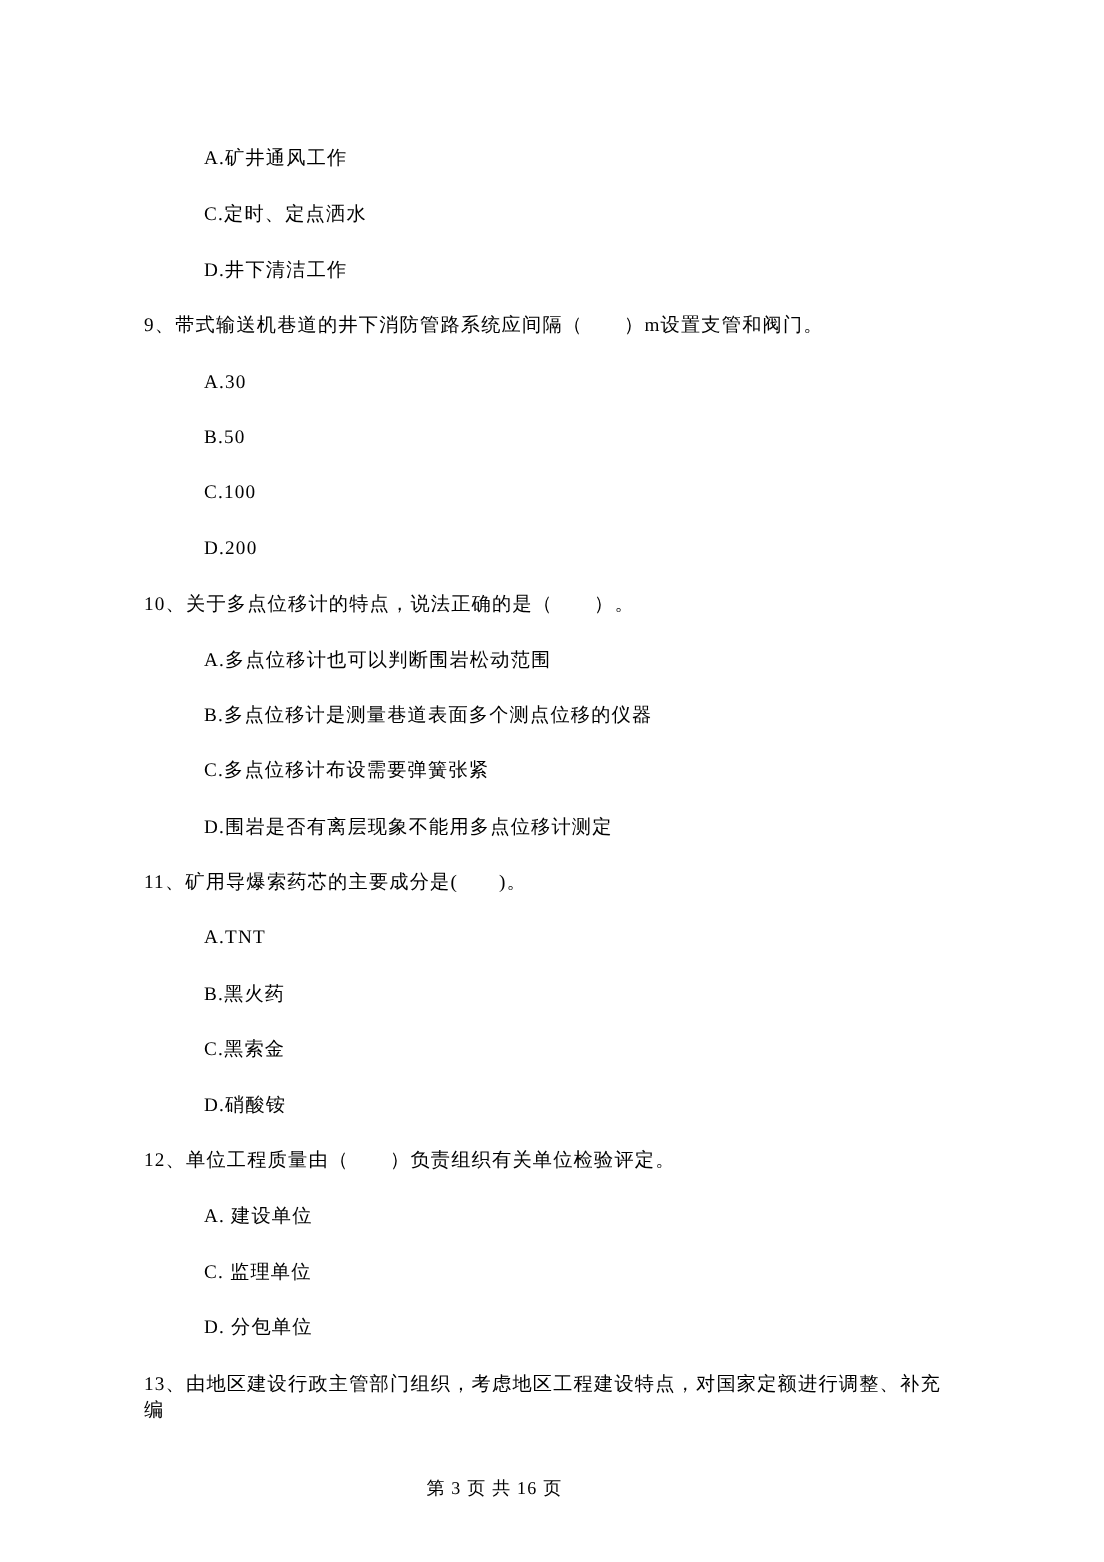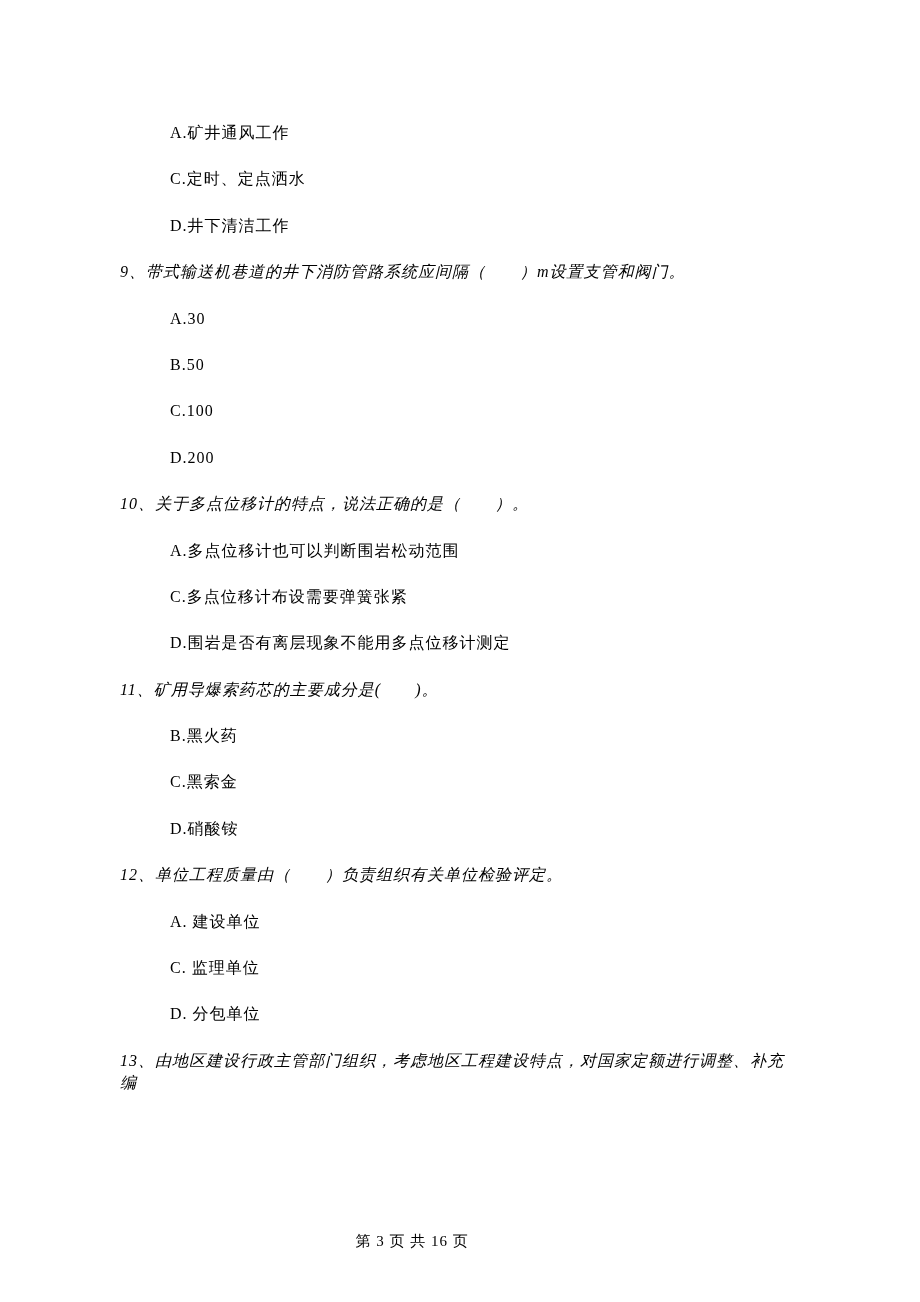--- a/index.html
+++ b/index.html
@@ -7,21 +7,21 @@
   body {
     font-family: "SimSun", "宋体", serif;
     font-size: 16px;
     color: #000;
     position: relative;
     padding: 110px 120px 0 120px;
     line-height: 1.4;
   }
   .option-block { padding-left: 50px; margin-top: 12px; }
   .option-line { margin-bottom: 24px; letter-spacing: 1px; }
-  .question-line { margin-bottom: 24px; letter-spacing: 1px; font-style: italic; }
+  .question-line { margin-bottom: 24px; letter-spacing: 1px; }
   .q-text { display: inline; }
   .footer {
     position: absolute;
     bottom: 50px;
     left: 0;
     width: 792px;
     text-align: center;
     font-size: 15px;
     letter-spacing: 1px;
     padding-left: 32px;
@@ -44,28 +44,30 @@
   <div class="option-line">B.50</div>
   <div class="option-line">C.100</div>
   <div class="option-line">D.200</div>
 </div>
 
 <div class="question-line">
   <span class="q-text">10、关于多点位移计的特点，说法正确的是（　　）。</span>
 </div>
 <div class="option-block">
   <div class="option-line">A.多点位移计也可以判断围岩松动范围</div>
+  <div class="option-line">B.多点位移计是测量巷道表面多个测点位移的仪器</div>
   <div class="option-line">C.多点位移计布设需要弹簧张紧</div>
   <div class="option-line">D.围岩是否有离层现象不能用多点位移计测定</div>
 </div>
 
 <div class="question-line">
   <span class="q-text">11、矿用导爆索药芯的主要成分是(　　)。</span>
 </div>
 <div class="option-block">
+  <div class="option-line">A.TNT</div>
   <div class="option-line">B.黑火药</div>
   <div class="option-line">C.黑索金</div>
   <div class="option-line">D.硝酸铵</div>
 </div>
 
 <div class="question-line">
   <span class="q-text">12、单位工程质量由（　　）负责组织有关单位检验评定。</span>
 </div>
 <div class="option-block">
   <div class="option-line">A. 建设单位</div>

